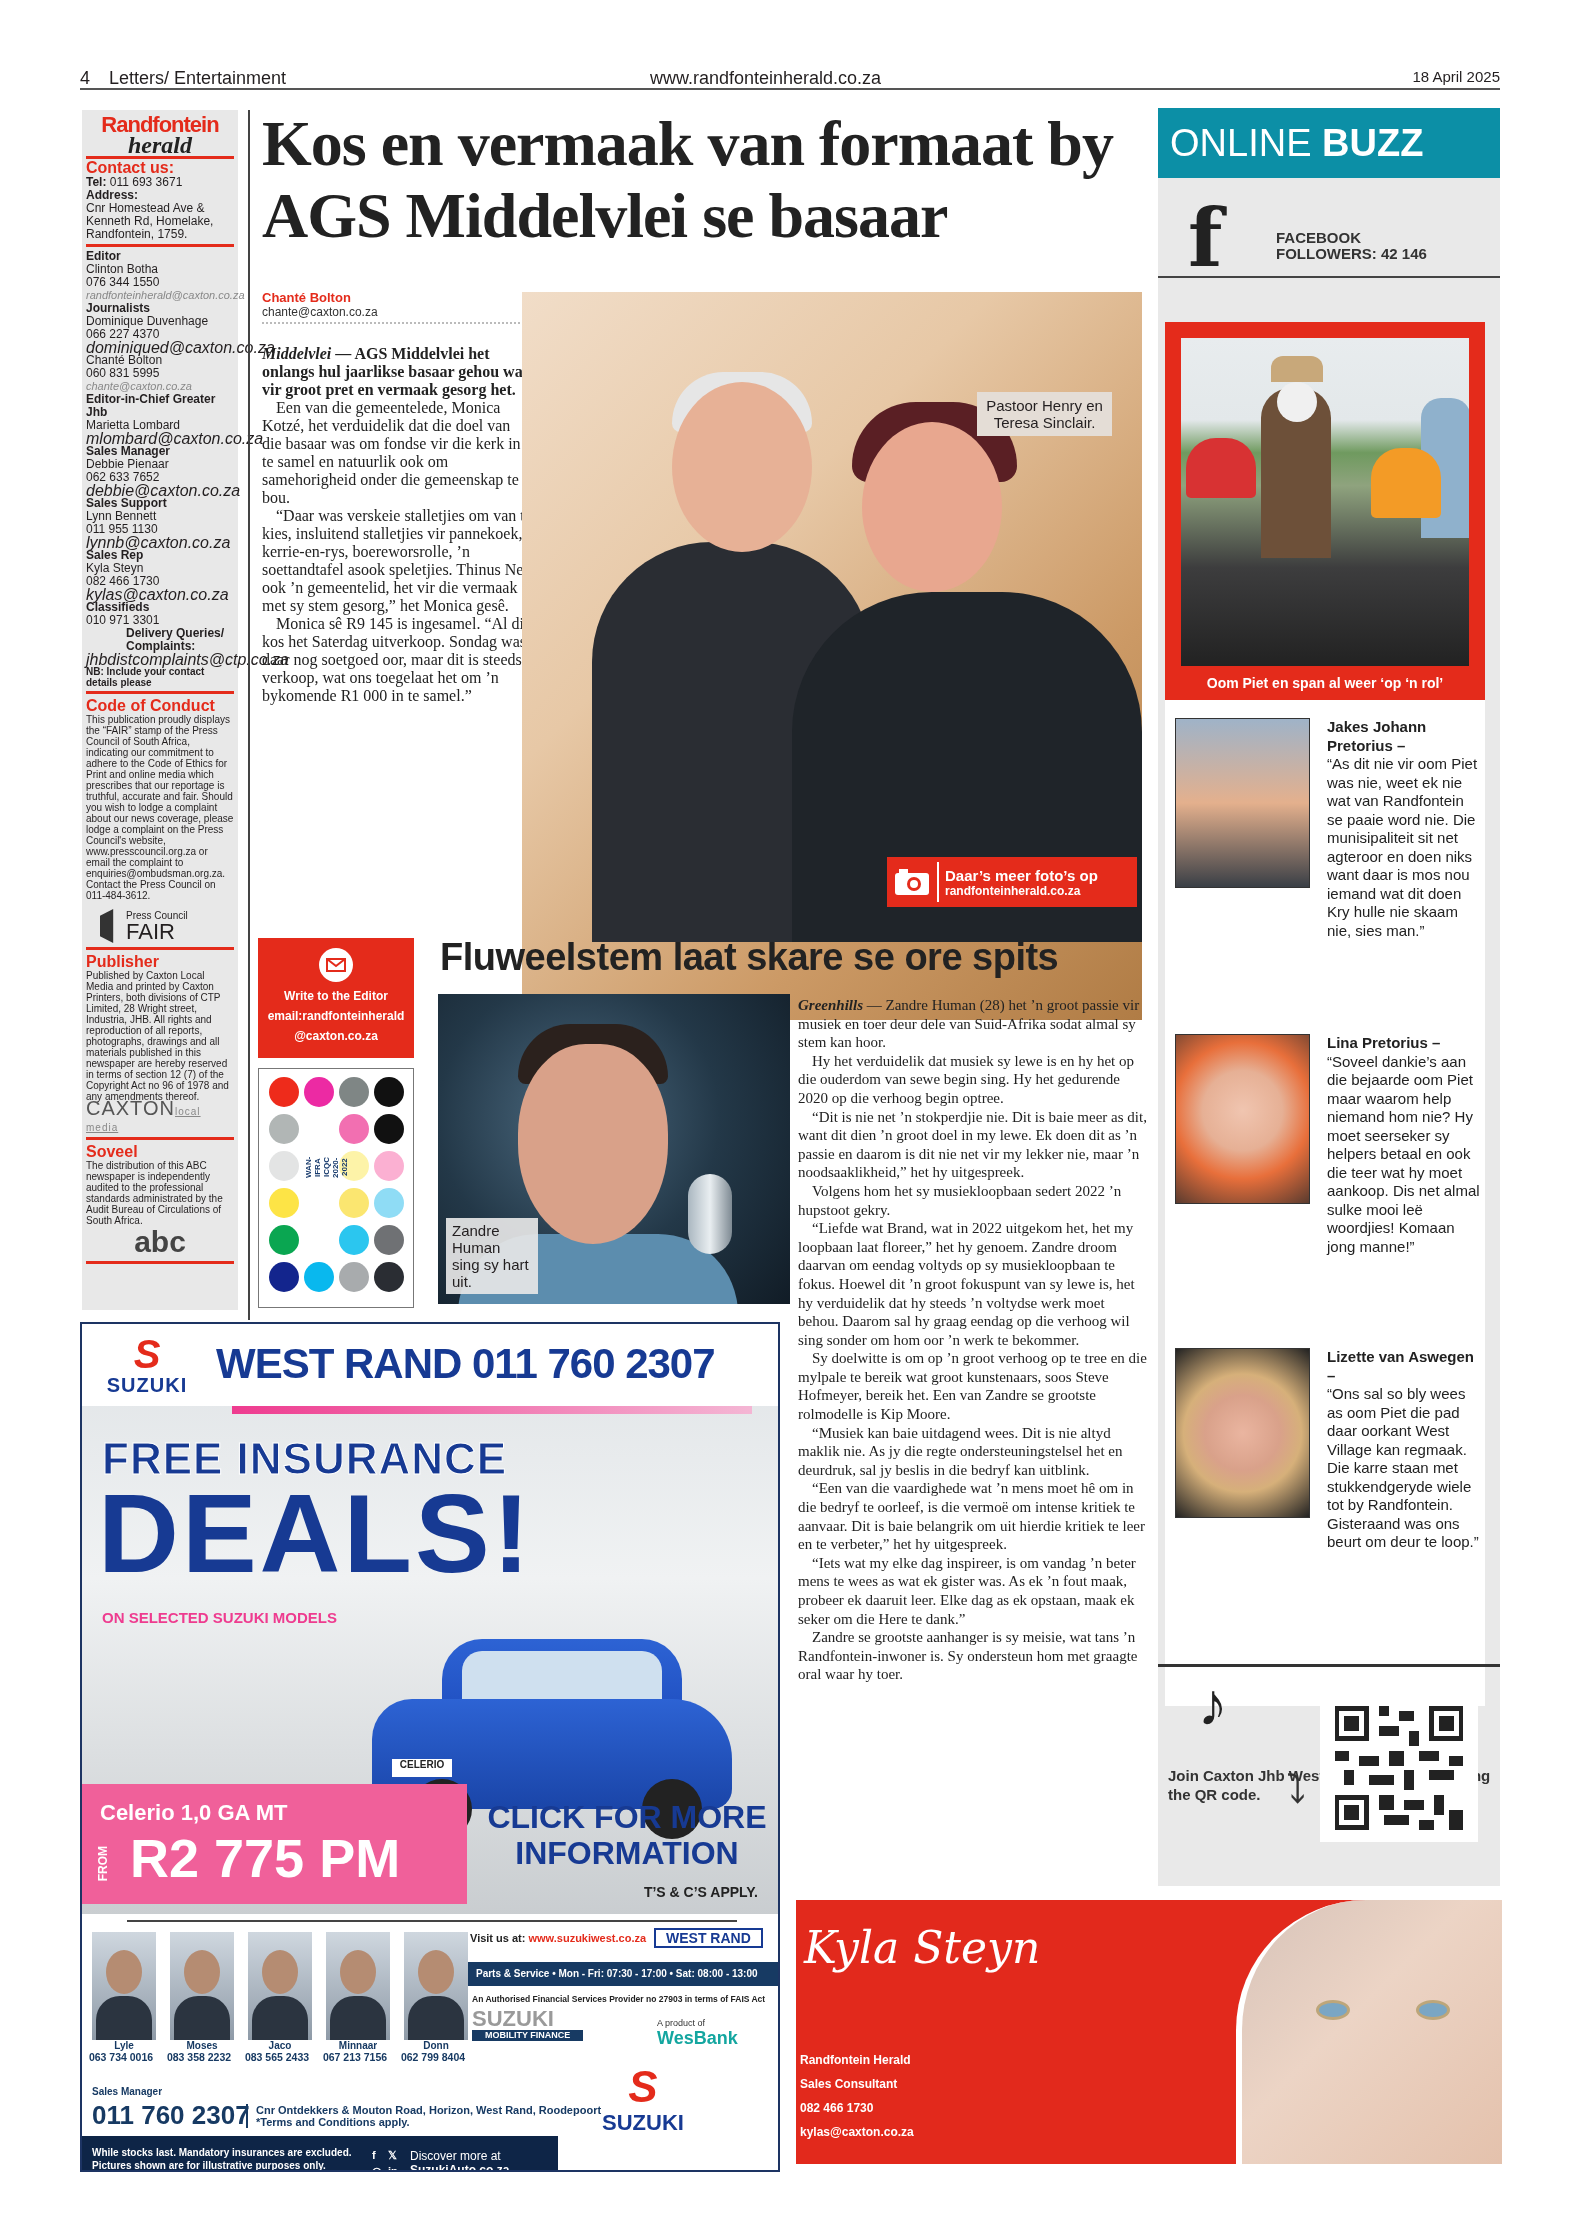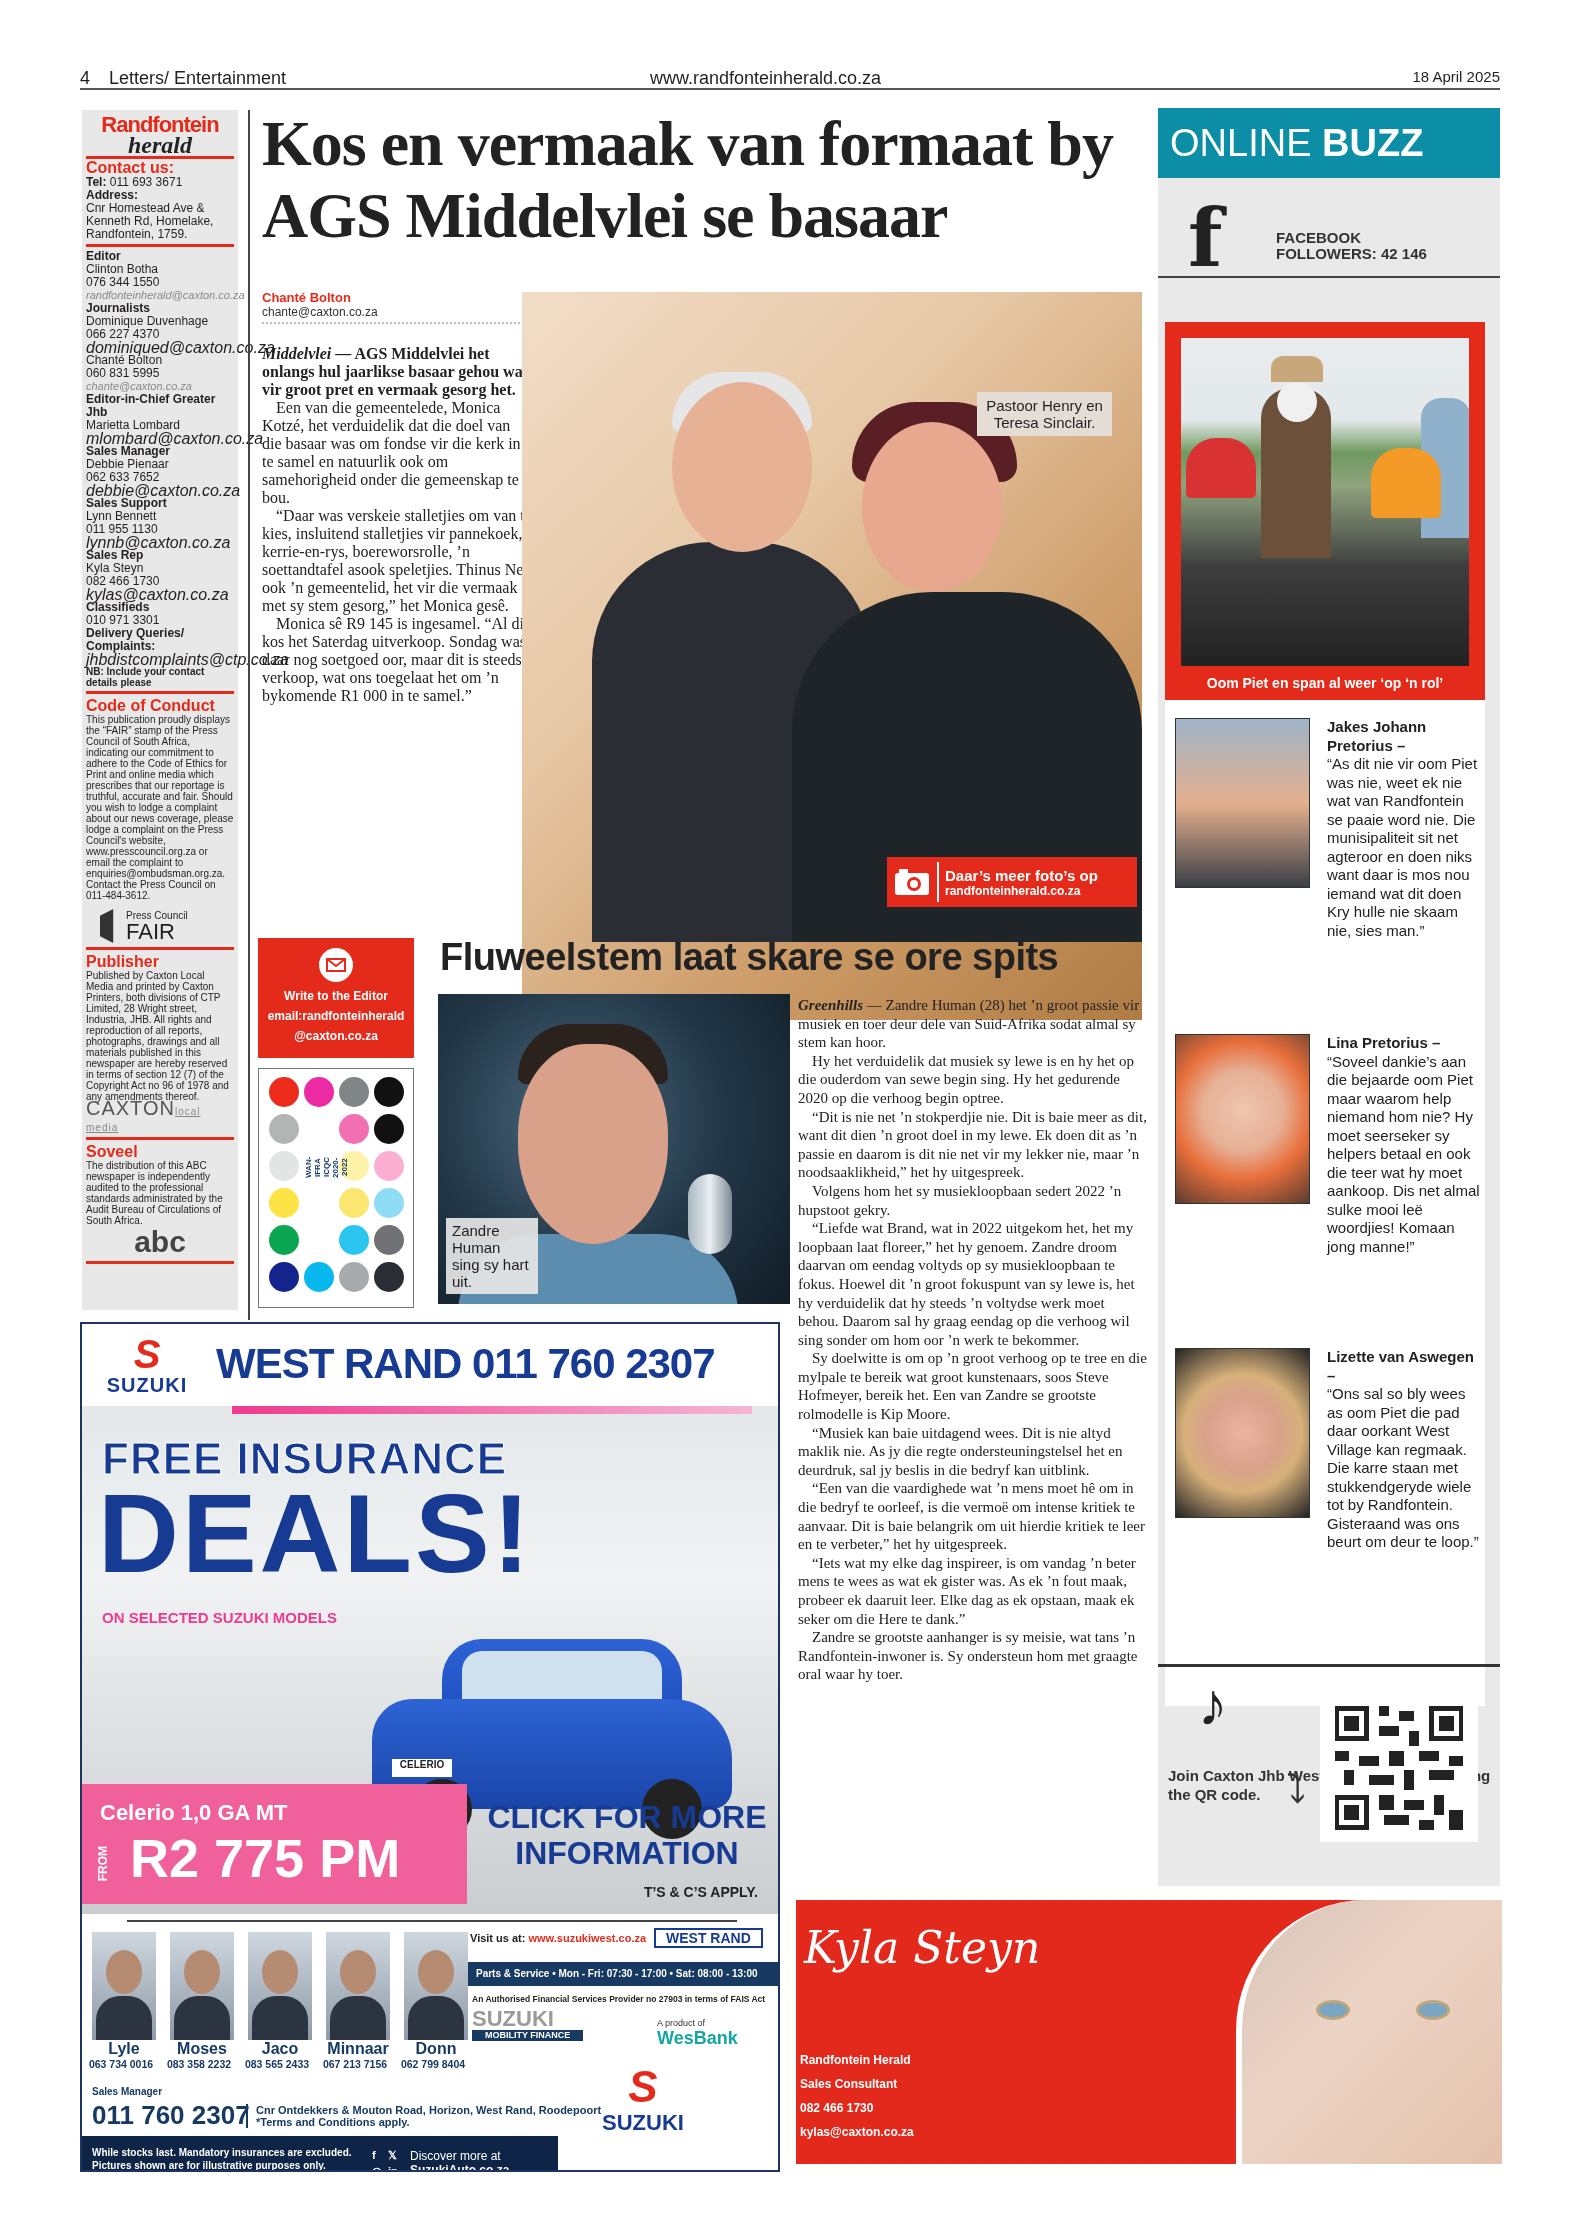--- a/index.html
+++ b/index.html
@@ -115,21 +115,21 @@
   .ad .price .r { position: absolute; left: 36px; top: 44px; font-weight: bold; font-size: 54px; line-height: 60px; margin-left: 12px; }
   .ad .click { position: absolute; left: 400px; top: 475px; color: #173a93; font-weight: bold; font-size: 32px; line-height: 36px; text-align: center; width: 290px; }
   .ad .tcs { position: absolute; right: 20px; top: 560px; font-weight: bold; font-size: 14px; color: #222; }
   .ad .bottom { position: absolute; left: 0; top: 590px; width: 700px; height: 260px; background: #fff; }
   .ad .hr { position: absolute; left: 45px; top: 6px; width: 610px; height: 2px; background: #444; }
   .ad .staff { position: absolute; left: 10px; top: 18px; display: flex; gap: 14px; }
   .ad .person { width: 64px; text-align: center; }
   .ad .person .ph { width: 64px; height: 108px; background: linear-gradient(180deg,#cfd7df,#8e9aa7); position: relative; overflow: hidden; }
   .ad .person .ph::before { content: ""; position: absolute; left: 14px; top: 18px; width: 36px; height: 44px; background: #b58c72; border-radius: 50%; }
   .ad .person .ph::after { content: ""; position: absolute; left: 4px; top: 64px; width: 56px; height: 50px; background: #2b3440; border-radius: 24px 24px 0 0; }
-  .ad .person .nm { font-weight: bold; font-size: 16px; color: #173a63; }
+  .ad .person .nm { font-weight: bold; font-size: 10px; color: #173a63; }
   .ad .person .tel { font-weight: bold; font-size: 10.5px; color: #173a63; white-space: nowrap; margin-left: -6px; }
   .ad .sm { position: absolute; left: 10px; top: 172px; font-weight: bold; font-size: 10px; color: #173a63; }
   .ad .visit { position: absolute; left: 388px; top: 18px; font-weight: bold; font-size: 11px; color: #222; }
   .ad .visit a { color: #e42b1b; text-decoration: none; }
   .ad .wrbox { position: absolute; left: 572px; top: 14px; border: 2px solid #173a93; color: #173a93; font-weight: bold; font-size: 14px; padding: 0 10px; }
   .ad .parts { position: absolute; left: 386px; top: 48px; width: 310px; height: 24px; background: #173a63; color: #fff; font-weight: bold; font-size: 10px; line-height: 24px; padding-left: 8px; }
   .ad .fais { position: absolute; left: 390px; top: 80px; font-weight: bold; font-size: 8.5px; color: #222; }
   .ad .mobility { position: absolute; left: 390px; top: 94px; font-weight: bold; font-size: 22px; color: #9a9a9a; line-height: 22px; }
   .ad .mobility span { display: block; font-size: 9px; background: #173a63; color: #fff; line-height: 11px; padding: 0 13px; }
   .ad .wesbank { position: absolute; left: 575px; top: 104px; font-size: 9px; color: #333; }
@@ -213,21 +213,21 @@
         <b style="display: block;">Sales Rep</b>
         <div>Kyla Steyn</div>
         <div>082 466 1730</div>
         <div class="em">kylas@caxton.co.za</div>
       </div>
       <div>
         <b style="display: block;">Classifieds</b>
         <div>010 971 3301</div>
       </div>
       <div>
-        <b style="display: block;">Delivery Queries/ Complaints:</b>
+        <b style="display: block; margin-left: 40px;">Delivery Queries/ Complaints:</b>
         <div class="em">jhbdistcomplaints@ctp.co.za</div>
       </div>
     </div>
   <div class="small" style="font-weight:bold;">NB: Include your contact details please</div>
   <div class="redline"></div>
   <div class="sec-red">Code of Conduct</div>
   <div class="small">This publication proudly displays the “FAIR” stamp of the Press Council of South Africa, indicating our commitment to adhere to the Code of Ethics for Print and online media which prescribes that our reportage is truthful, accurate and fair. Should you wish to lodge a complaint about our news coverage, please lodge a complaint on the Press Council's website, www.presscouncil.org.za or email the complaint to enquiries@ombudsman.org.za. Contact the Press Council on 011-484-3612.</div>
   <div style="display:flex;align-items:center;gap:4px;margin:8px 0 4px 14px;">
     <div style="width:22px;height:34px;background:#333;clip-path:polygon(0 20%,60% 0,60% 100%,0 80%);"></div>
     <div>

